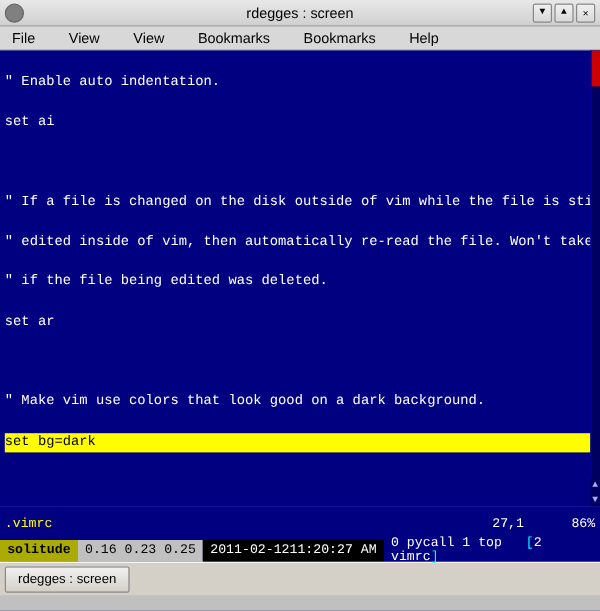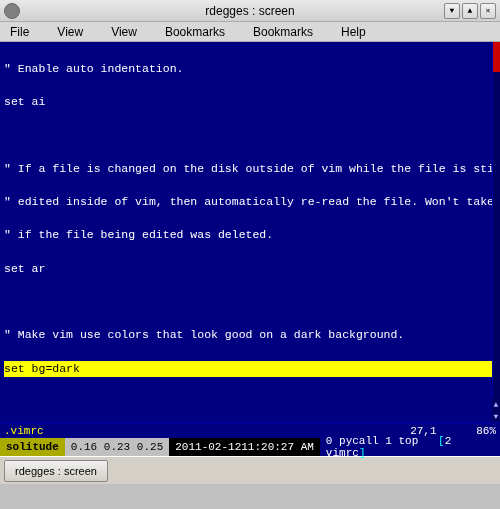--- a/index.html
+++ b/index.html
@@ -113,21 +113,21 @@
       height: 30px;
       background: #cc0000;
       position: absolute;
       top: 0;
     }
 
     
     .status-line {
       background: #000080;
       color: #ffff00;
-      height: 16px;
+      height: 28px;
       display: flex;
       align-items: center;
       padding: 0 4px;
       font-size: 11px;
       font-family: 'Courier New', Courier, monospace;
       border-top: 1px solid #0000aa;
     }
     .status-left {
       color: #ffff00;
       flex: 1;

